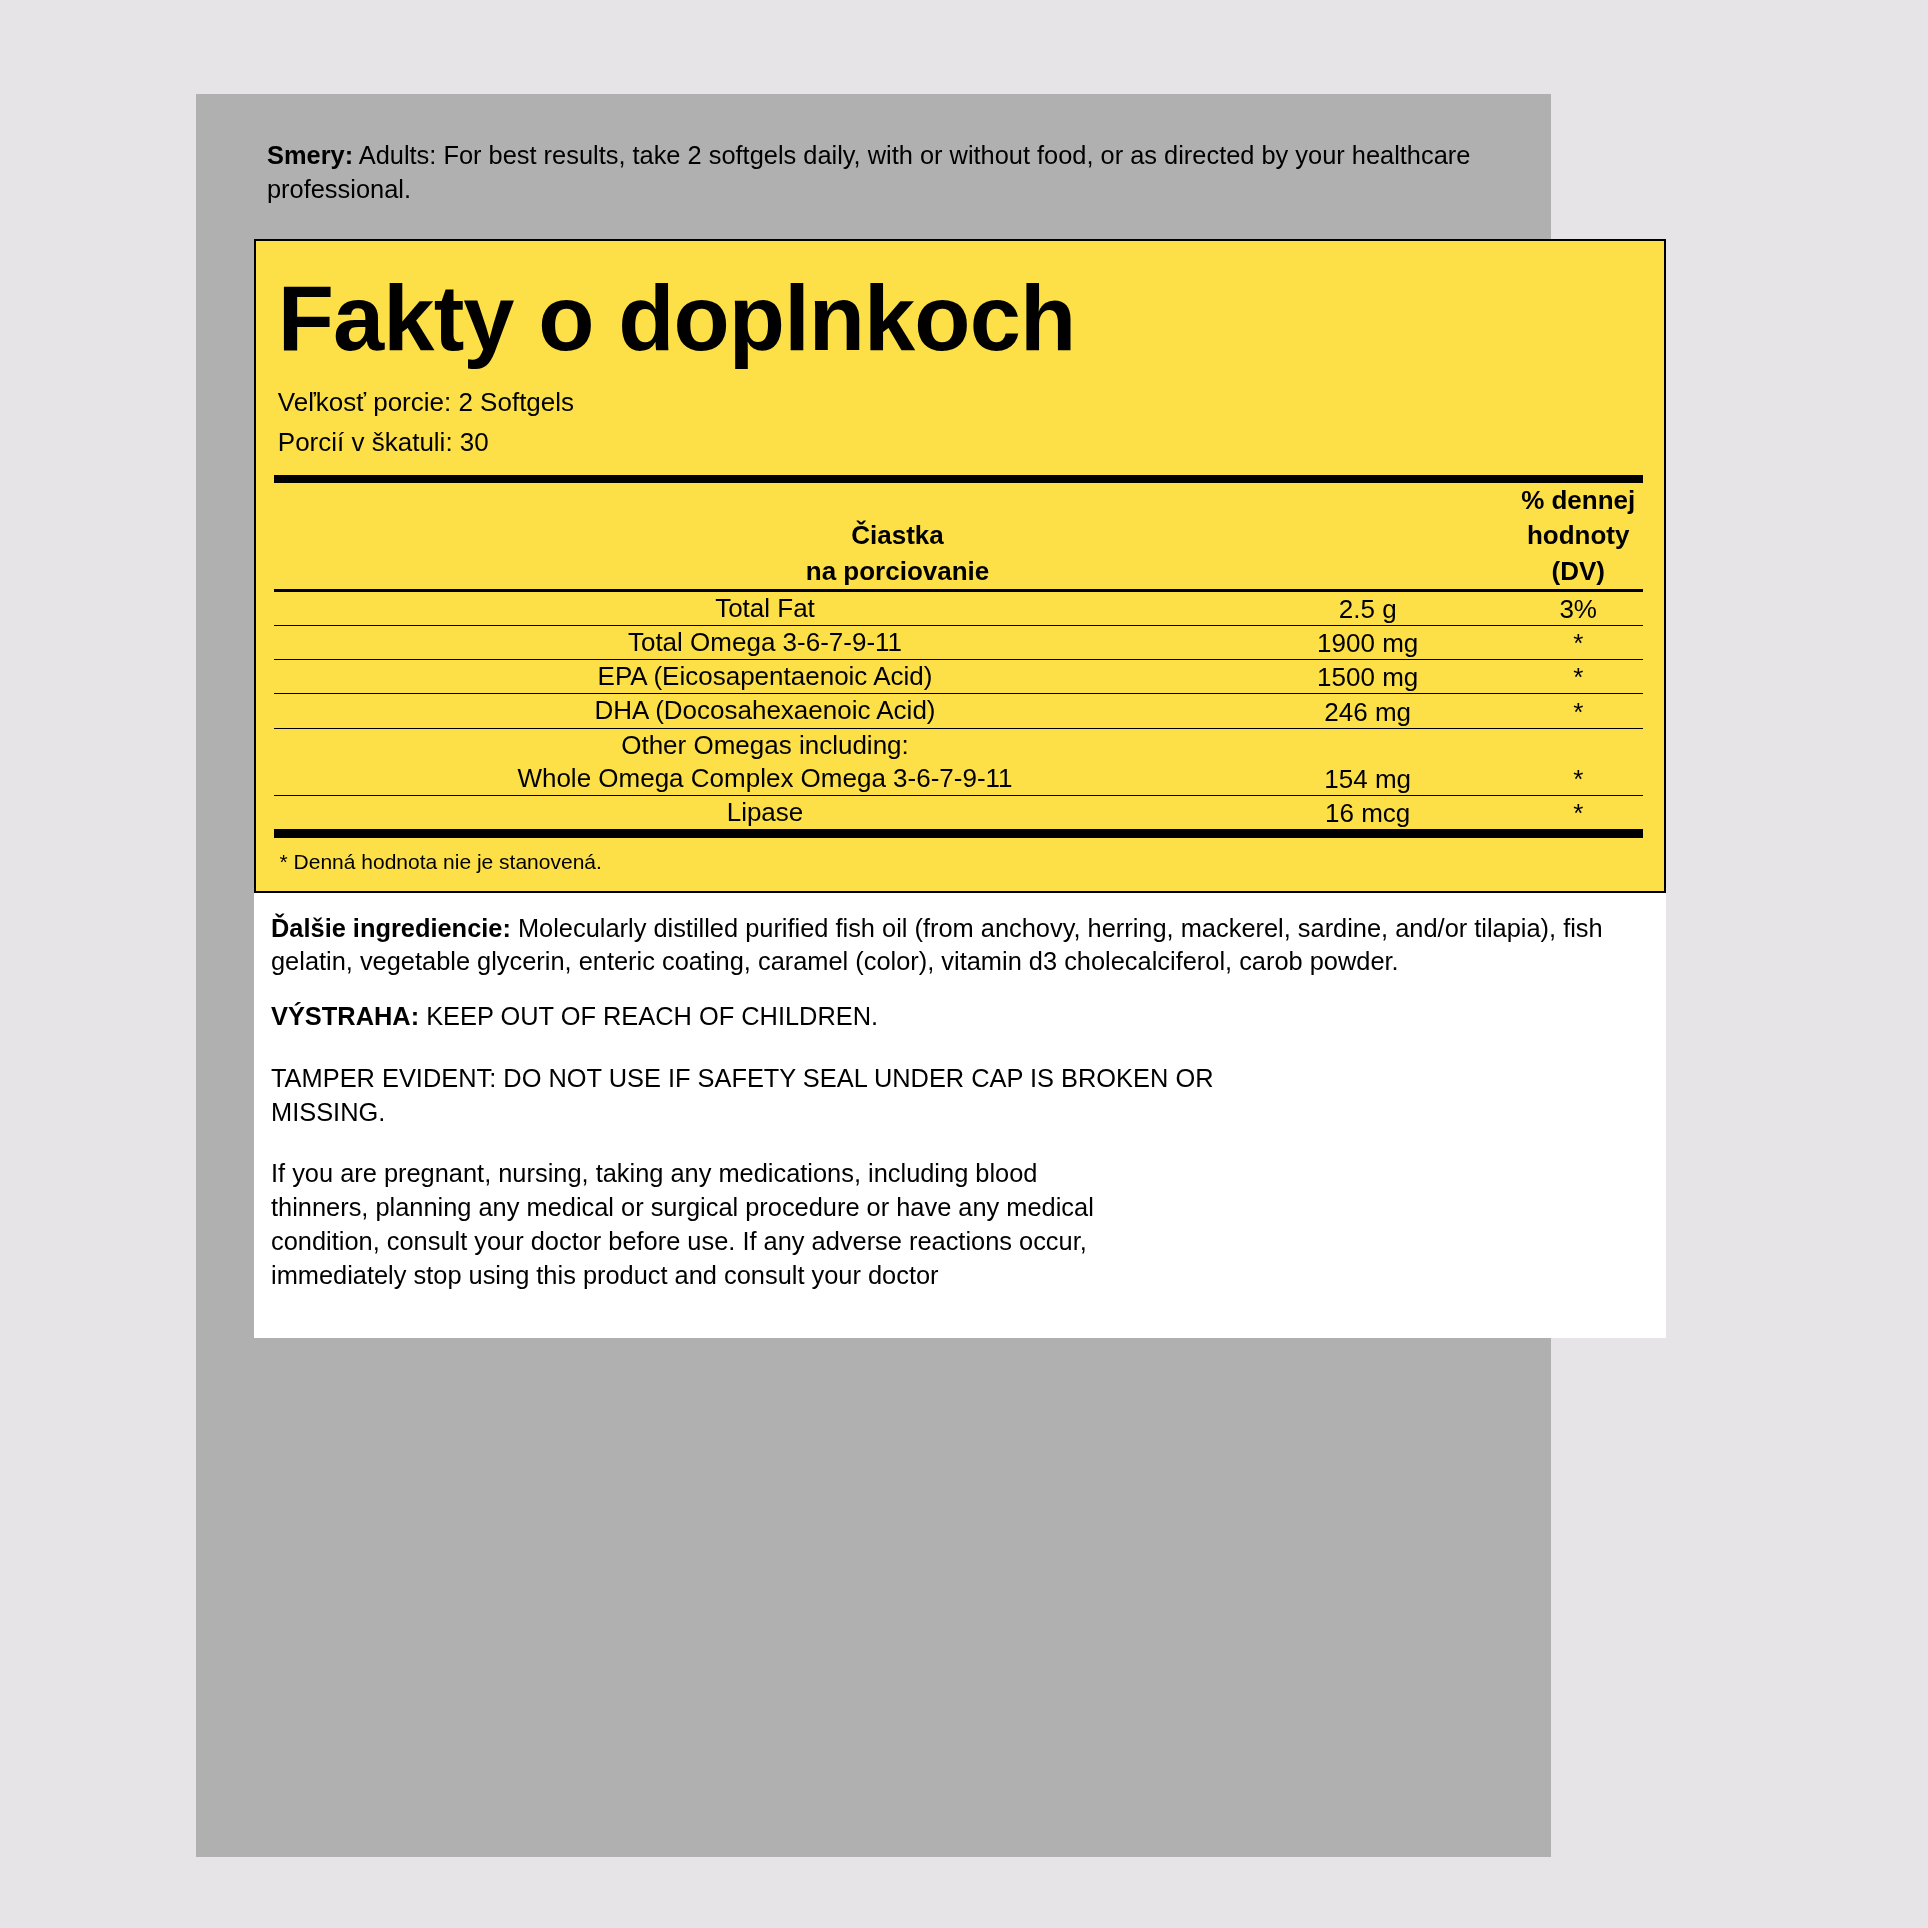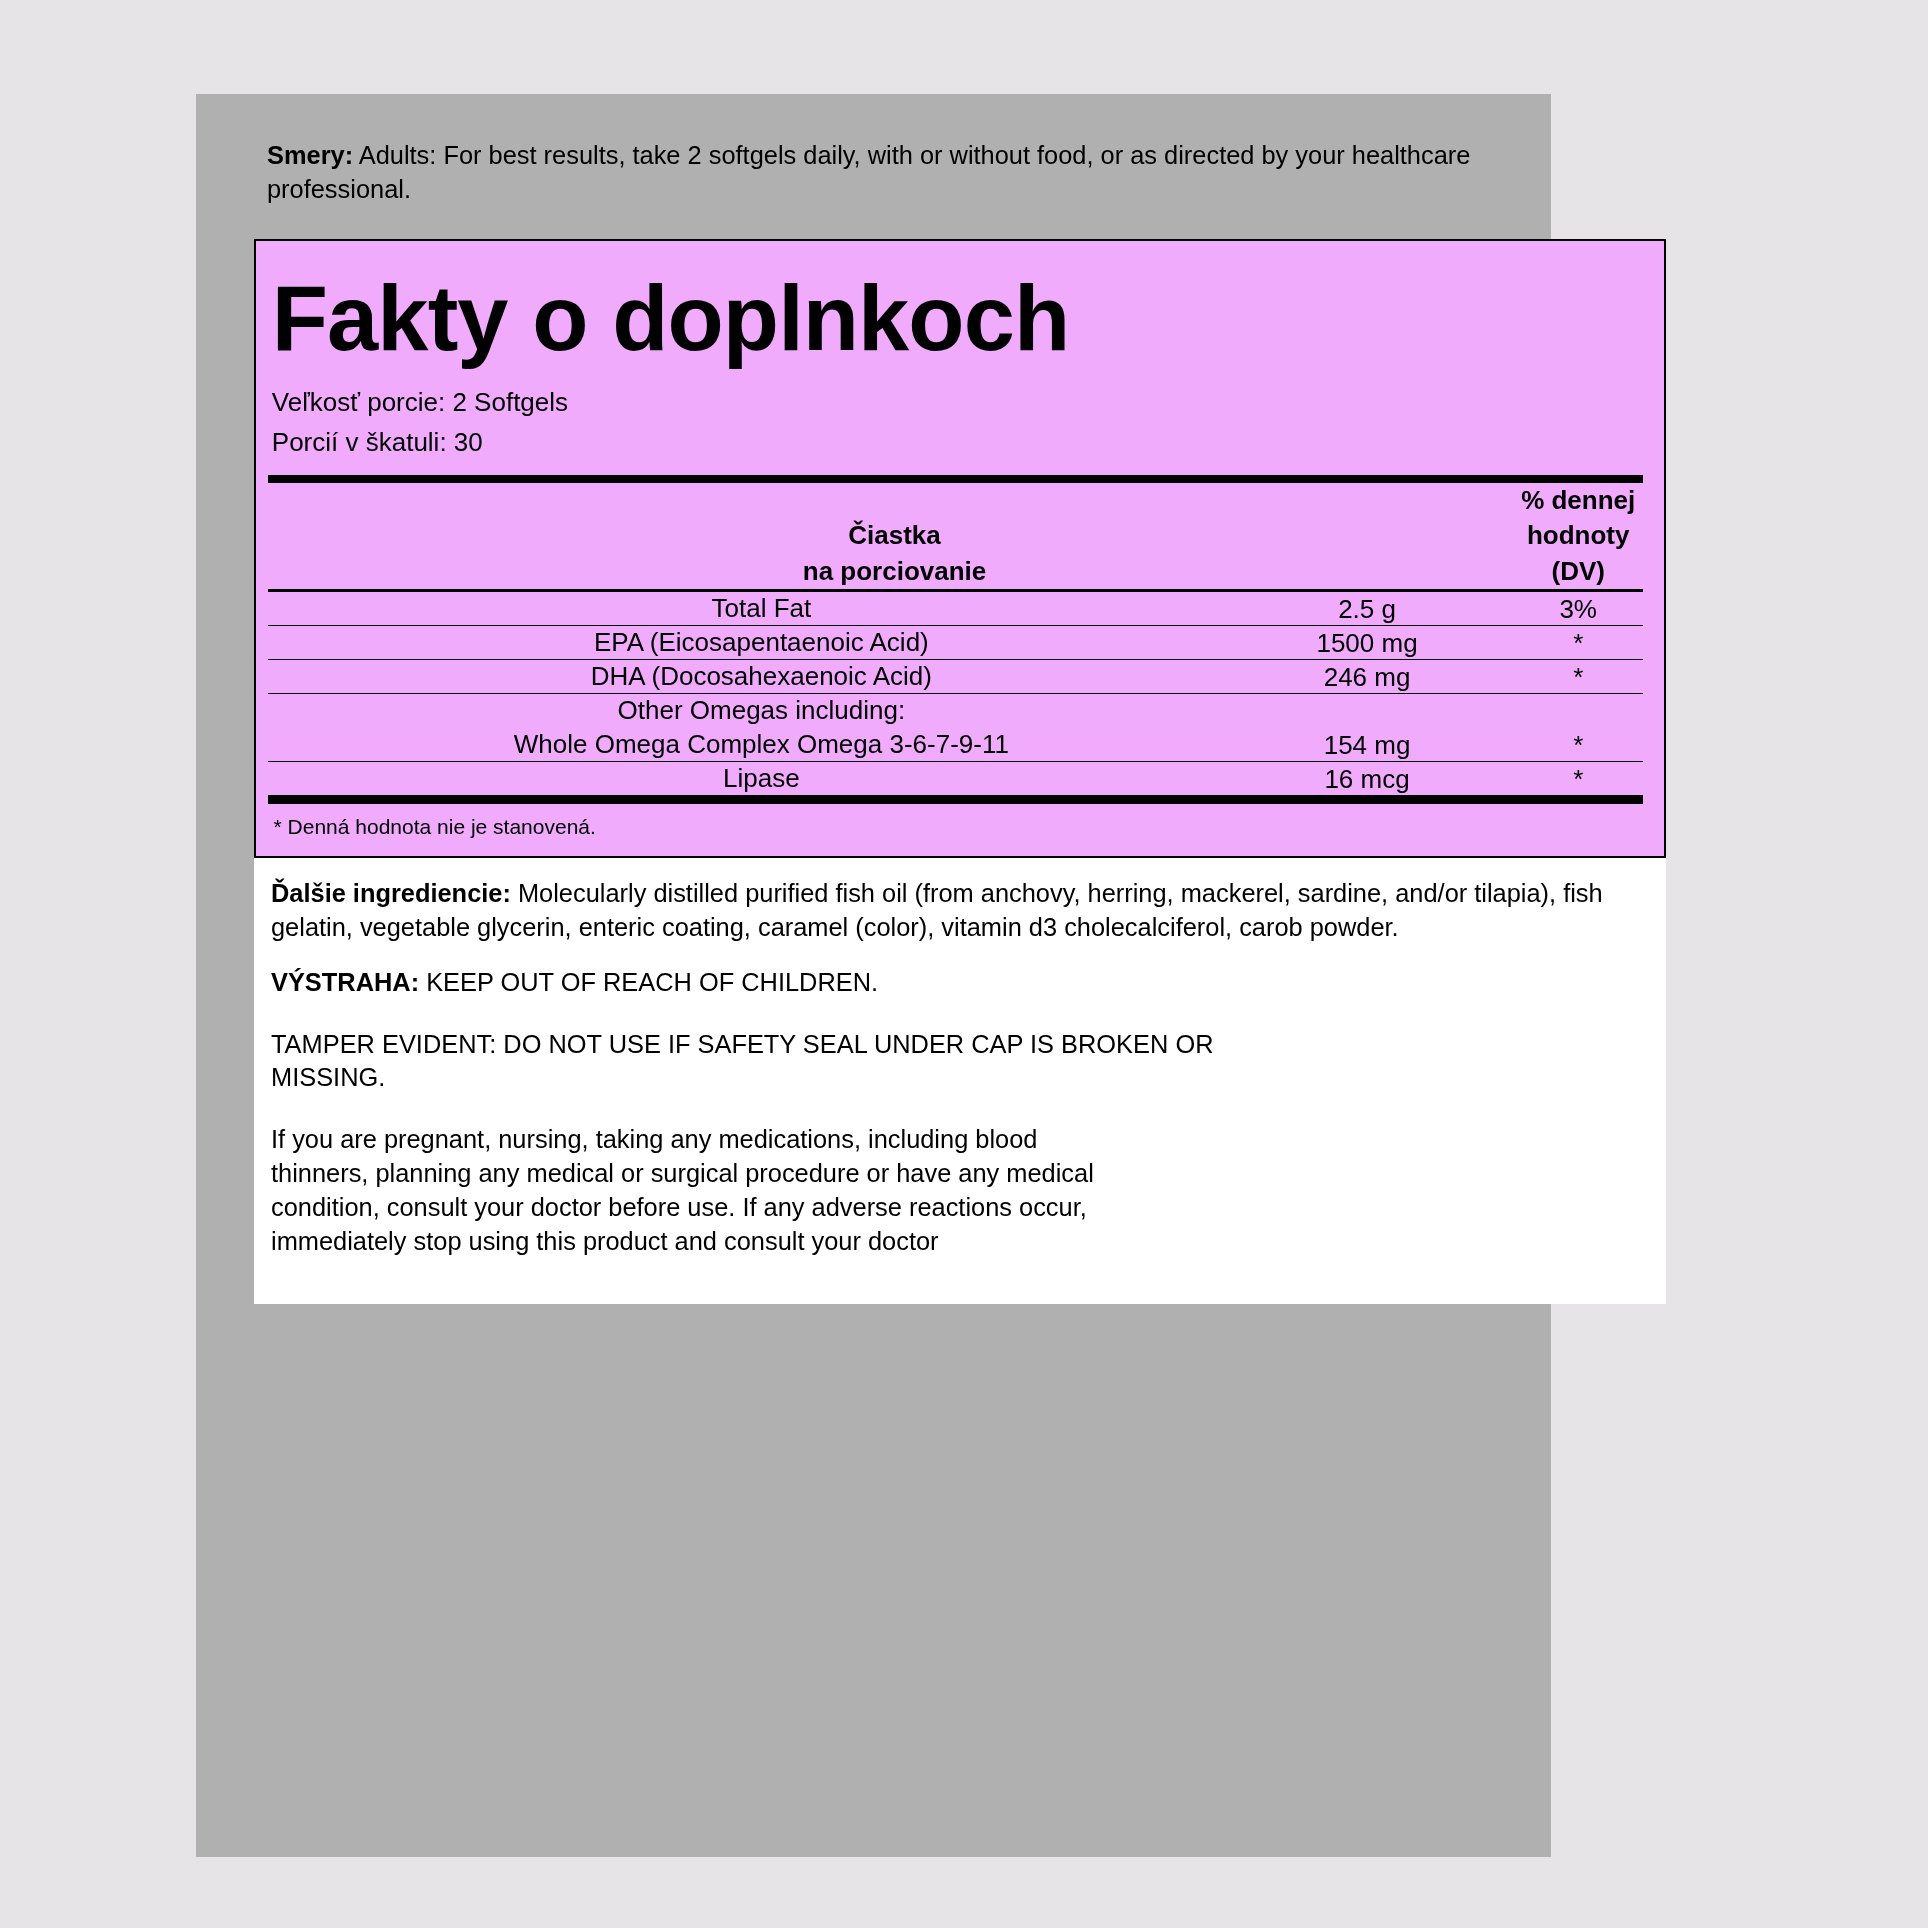--- a/index.html
+++ b/index.html
@@ -45,24 +45,24 @@
 
   .white-panel {
     background: #ffffff;
     width: 1412px;
     box-sizing: border-box;
     padding: 0;
   }
 
   .facts-box {
     border: 2.8px solid #000;
-    background: #f0abfc;
+    background: #fde047;
     box-sizing: border-box;
     margin: 0;
-    padding: 15px 21px 13px 12px;
+    padding: 15px 21px 13px 18px;
   }
 
   .facts-title {
     font-size: 92px;
     font-weight: bold;
     letter-spacing: -0.9px;
     line-height: 1.08;
     margin: 13px 0 19px 3.8px;
     color: #000;
   }
@@ -196,20 +196,25 @@
           </tr>
 
 
           <tr class="nut-row">
             <td class="nut-name cell-border-thin">Total Fat</td>
             <td class="nut-amt cell-border-thin">2.5 g</td>
             <td class="nut-dv cell-border-thin">3%</td>
           </tr>
 
 
+          <tr class="nut-row">
+            <td class="nut-name cell-border-thin">Total Omega 3-6-7-9-11</td>
+            <td class="nut-amt cell-border-thin">1900 mg</td>
+            <td class="nut-dv cell-border-thin">*</td>
+          </tr>
 
           <tr class="nut-row">
             <td class="nut-name cell-border-thin">EPA (Eicosapentaenoic Acid)</td>
             <td class="nut-amt cell-border-thin">1500 mg</td>
             <td class="nut-dv cell-border-thin">*</td>
           </tr>
 
           <tr class="nut-row">
             <td class="nut-name cell-border-thin">DHA (Docosahexaenoic Acid)</td>
             <td class="nut-amt cell-border-thin">246 mg</td>

